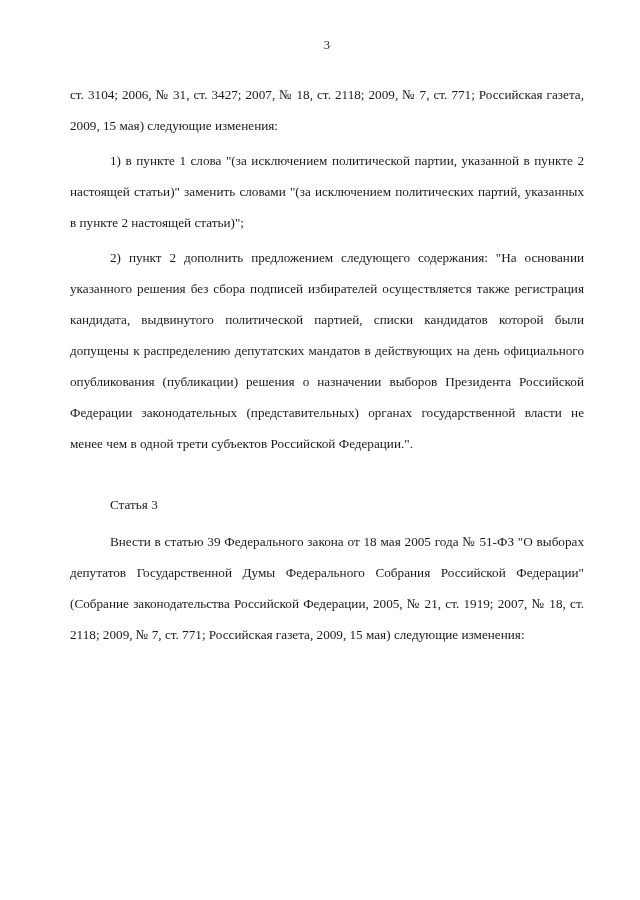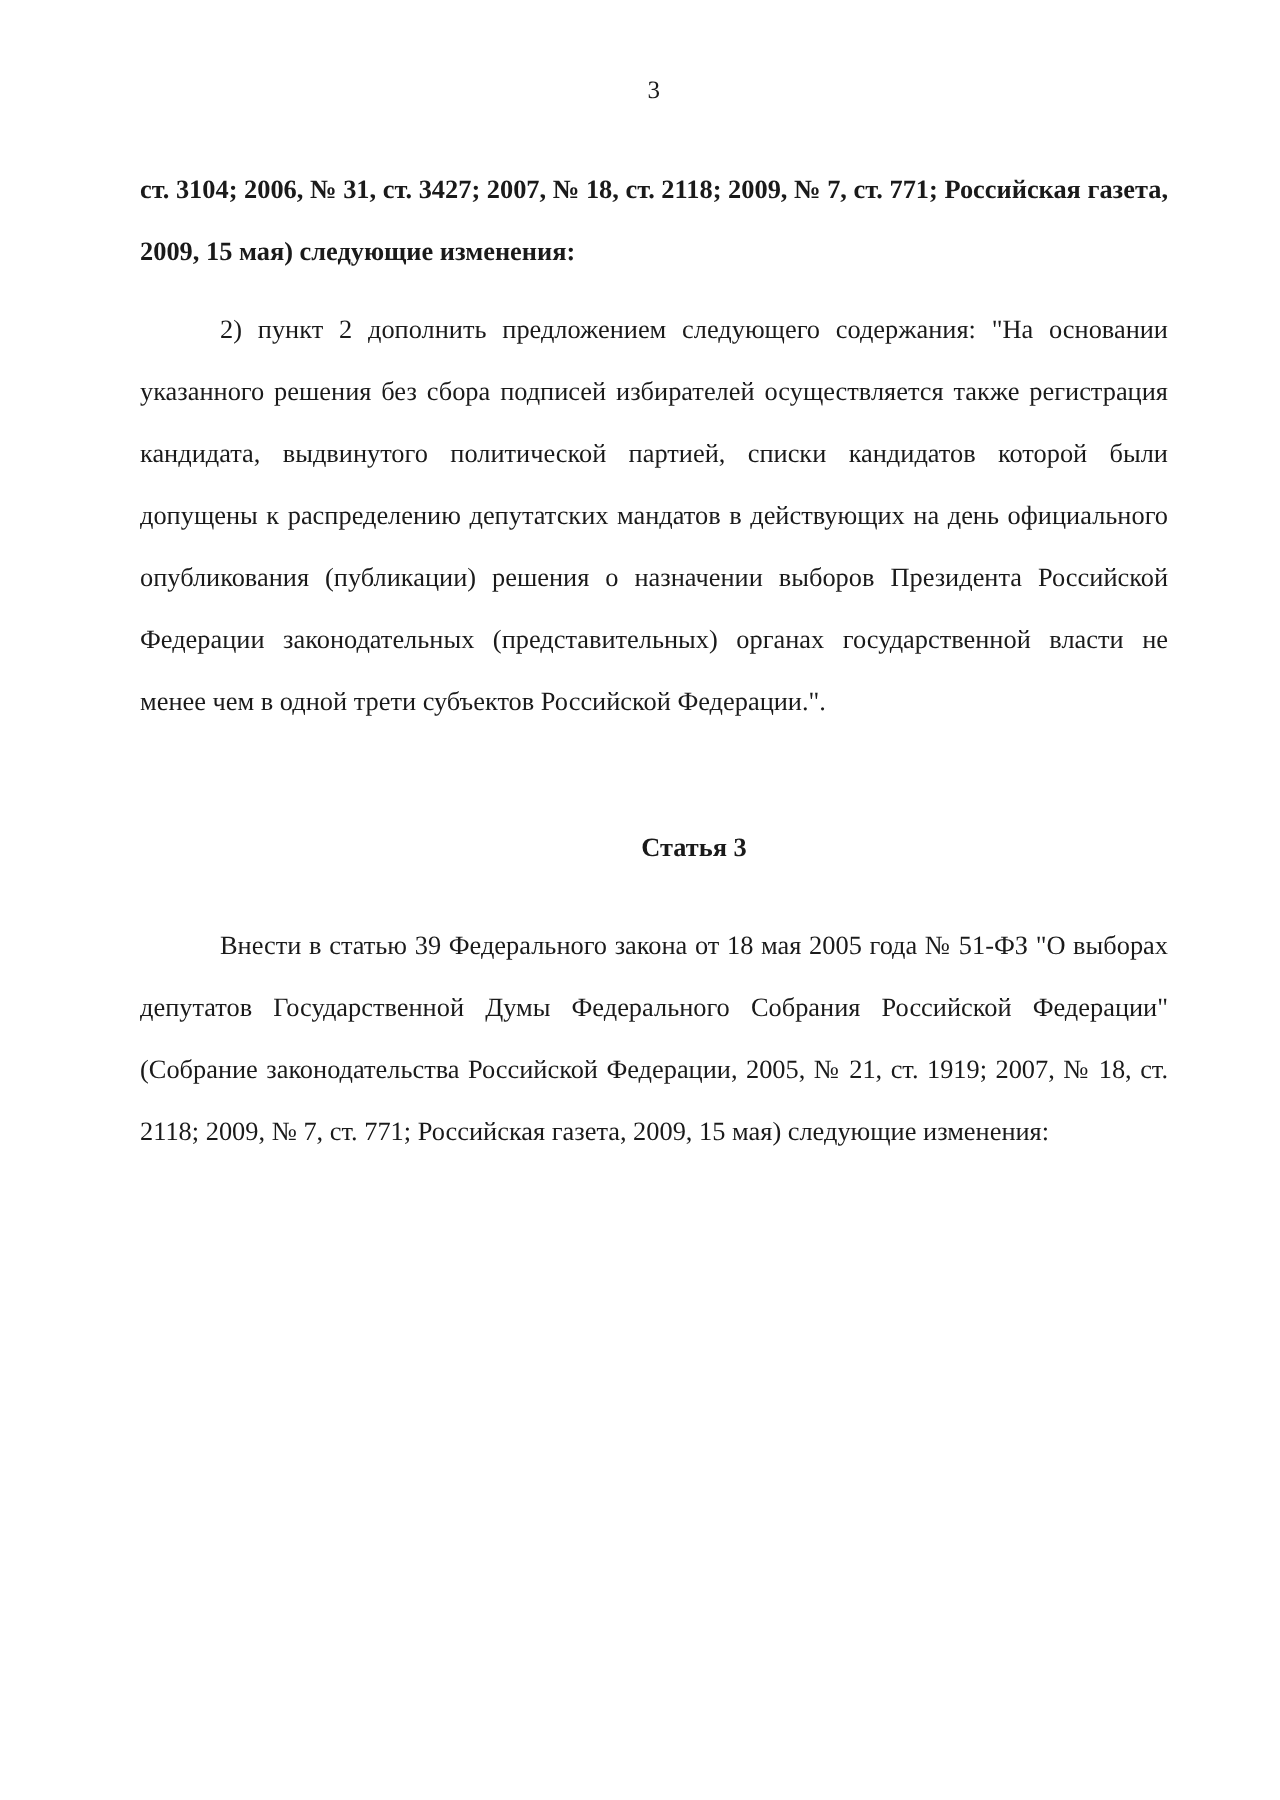--- a/index.html
+++ b/index.html
@@ -35,46 +35,46 @@
   p {
     margin: 0;
     text-align: justify;
     text-justify: inter-word;
   }
   p.indent {
     text-indent: 40px;
   }
   p.noindent {
     text-indent: 0;
-    font-weight: bold;
   }
   .gap-small { height: 4px; }
   .article-heading {
     text-indent: 40px;
-    font-weight: bold;
+    font-weight: normal;
     font-size: 13.2px;
-    margin: 12px;
-    text-align: center;
+    margin: 0;
+    text-align: left;
   }
   .spacer-heading-top { height: 30px; }
   .spacer-heading-bottom { height: 6px; }
 </style>
 </head>
 <body>
 
 <div class="page">
 
   <div class="page-number">3</div>
 
   <div class="doc-body">
 
     <p class="noindent">ст. 3104; 2006, № 31, ст. 3427; 2007, № 18, ст. 2118; 2009, № 7, ст. 771; Российская газета, 2009, 15 мая) следующие изменения:</p>
 
     <div class="gap-small"></div>
 
+    <p class="indent">1) в пункте 1 слова "(за исключением политической партии, указанной в пункте 2 настоящей статьи)" заменить словами "(за исключением политических партий, указанных в пункте 2 настоящей статьи)";</p>
 
     <div class="gap-small"></div>
 
     <p class="indent">2) пункт 2 дополнить предложением следующего содержания: "На основании указанного решения без сбора подписей избирателей осуществляется также регистрация кандидата, выдвинутого политической партией, списки кандидатов которой были допущены к распределению депутатских мандатов в действующих на день официального опубликования (публикации) решения о назначении выборов Президента Российской Федерации законодательных (представительных) органах государственной власти не менее чем в одной трети субъектов Российской Федерации.".</p>
 
     <div class="spacer-heading-top"></div>
 
     <p class="article-heading">Статья 3</p>
 
     <div class="spacer-heading-bottom"></div>

